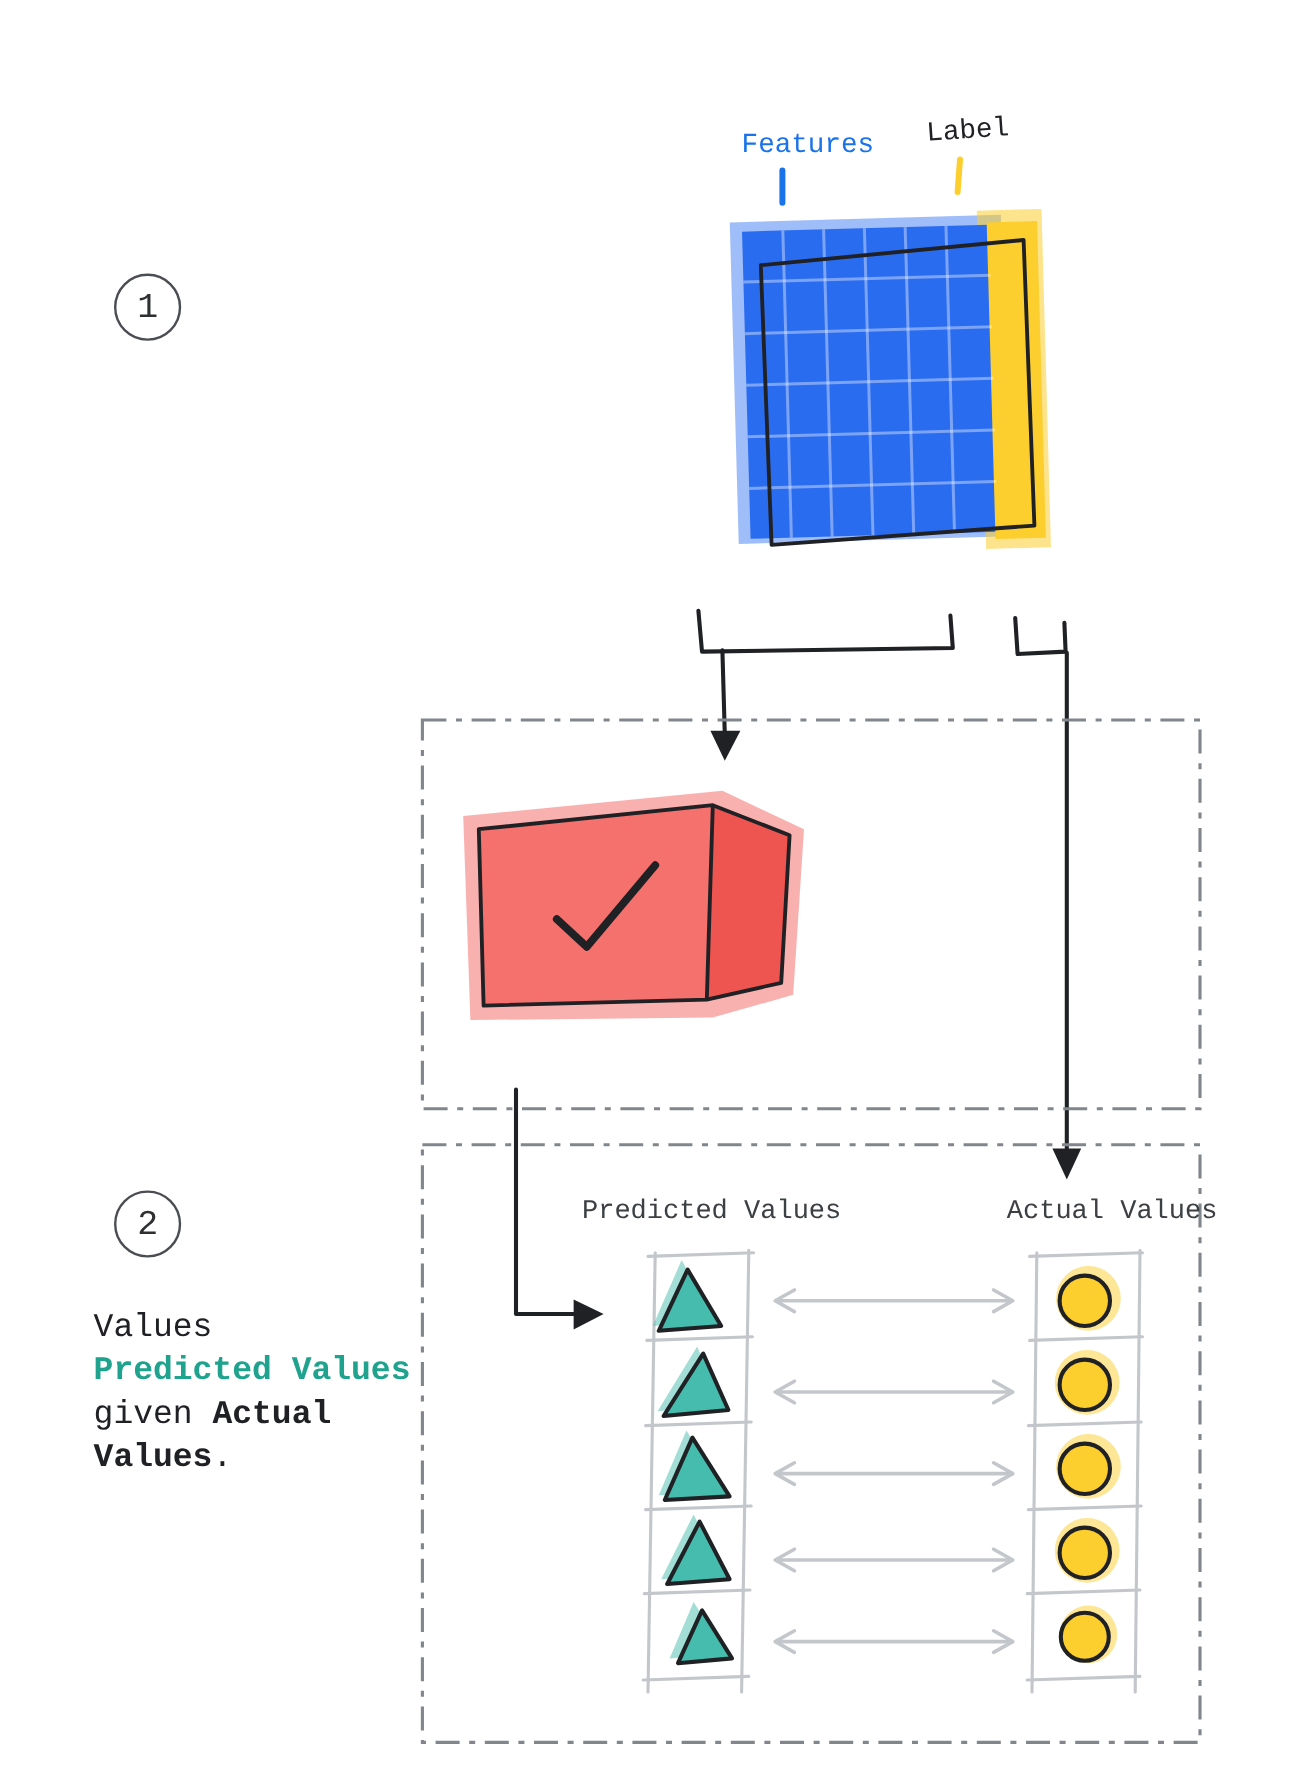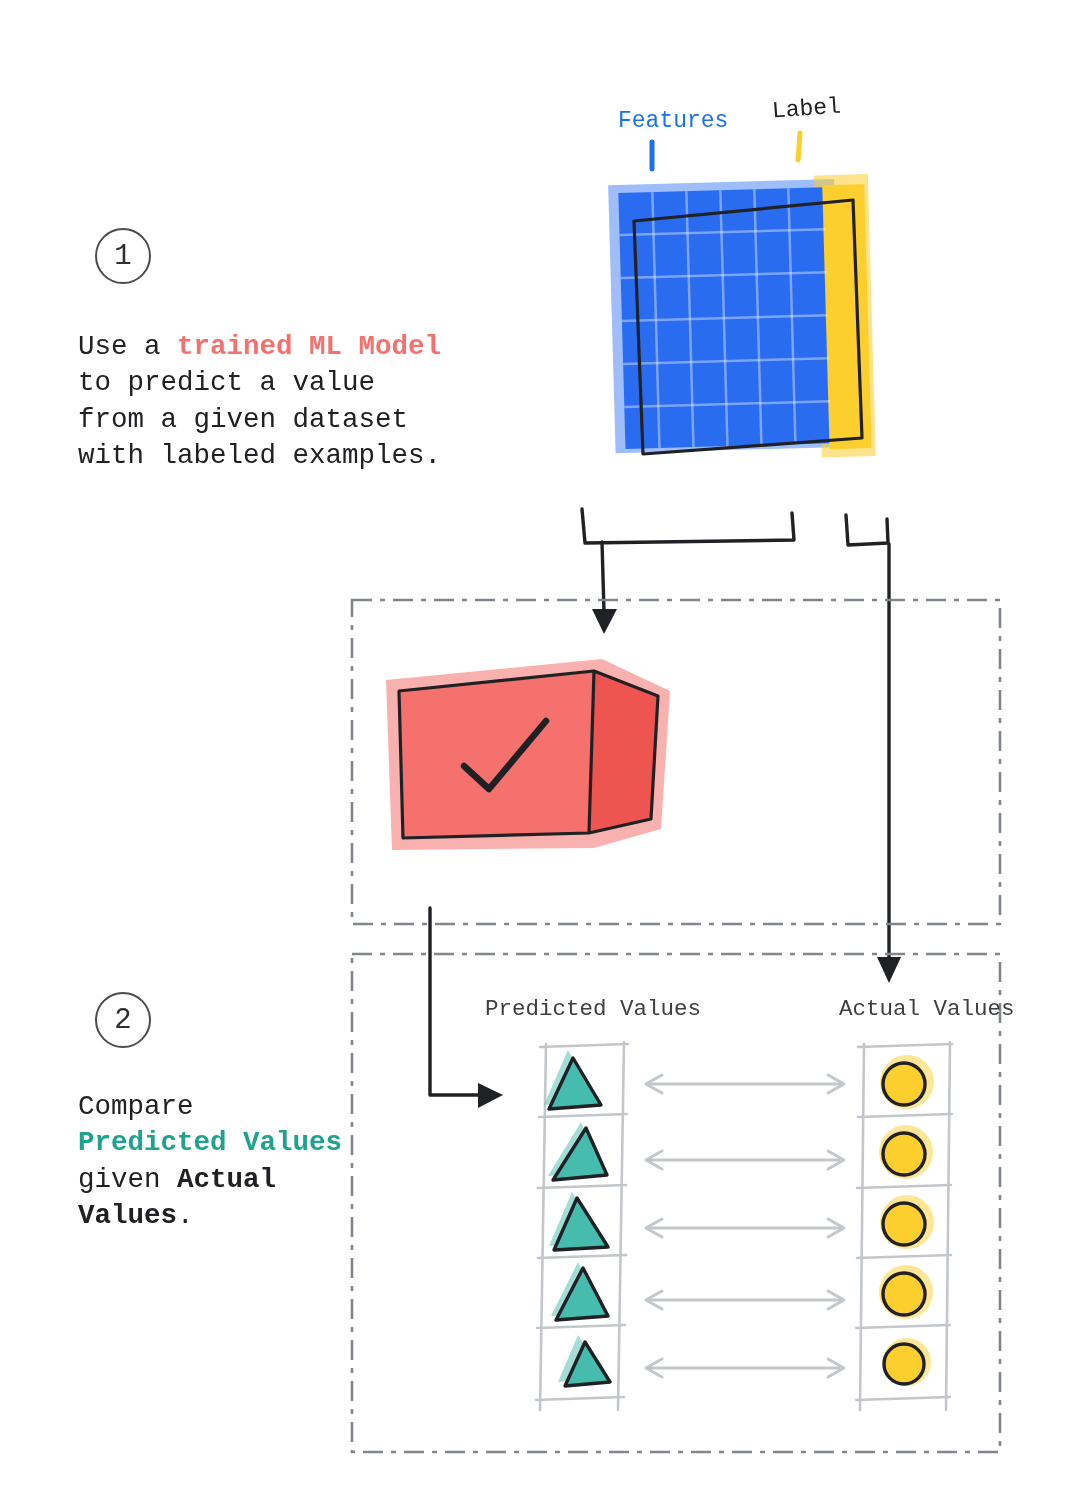--- a/index.html
+++ b/index.html
@@ -214,30 +214,26 @@
       <polyline points="828,1327 844,1336 828,1345"></polyline>
     </g>
   </svg>
 
   <div class="features-label">Features</div>
   <div class="label-label">Label</div>
 
   <div class="step-badge" id="step1-badge">
     <span>1</span>
   </div>
-  <div class="step-text" id="step1-text">
-    <span>Use a </span><span class="hl-salmon">trained ML Model</span><br>
-    <span>to predict a value from a given dataset with labeled examples.</span>
-  </div>
 
   <div class="step-badge" id="step2-badge">
     <span>2</span>
   </div>
   <div class="step-text" id="step2-text">
-    <span>Compare</span><br>
+    <span>Values</span><br>
     <span class="hl-teal">Predicted Values</span><br>
     <span>given </span><span class="bold">Actual Values</span><span>.</span>
   </div>
 
   <div class="col-heading" id="predicted-heading">Predicted Values</div>
   <div class="col-heading" id="actual-heading">Actual Values</div>
 
 </div>
 
 </body></html>

